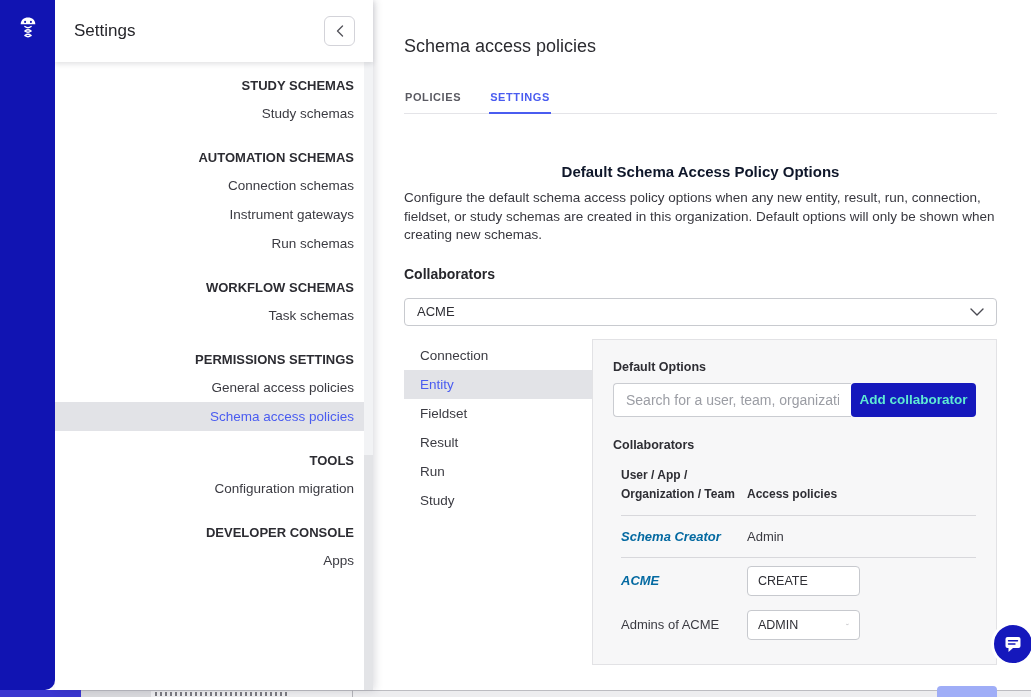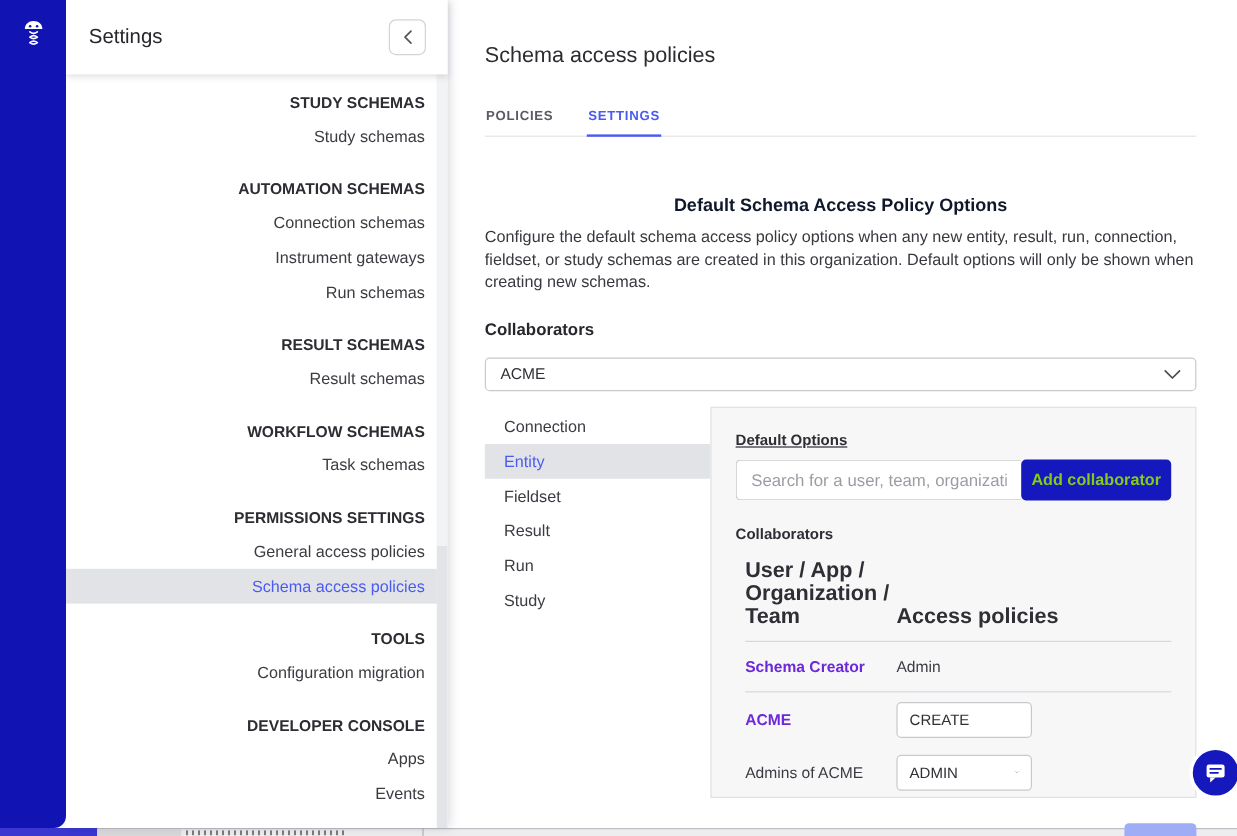--- a/index.html
+++ b/index.html
@@ -85,45 +85,45 @@
 
   .content-row { margin-top:13px; display:flex; align-items:flex-start; }
   .schema-tabs { width:188px; padding-top:2px; }
   .schema-tab { height:29px; line-height:29px; padding-left:16px; font-size:13.5px; color:#3b3b42; cursor:pointer; }
   .schema-tab.selected { background:#e2e3e7; color:#4a5cf0; }
 
   .panel {
     flex:1; min-height:326px; background:#f7f7f8; border:1px solid #e2e2e5;
     padding:20px 20px 0 20px;
   }
-  .panel-label { font-size:12.5px; font-weight:700; color:#2e2e34;text-decoration:underline; }
+  .panel-label { font-size:12.5px; font-weight:700; color:#2e2e34; }
   .search-row { margin-top:9px; display:flex; height:34px; }
   .search-input {
     flex:1; min-width:0; height:34px; border:1px solid #caccd1; border-right:none;
     border-radius:4px 0 0 4px; padding:0 12px; font-size:14px; color:#2f2f35;
     font-family:"Liberation Sans", sans-serif; background:#fff; outline:none;
   }
   .search-input::placeholder { color:#9b9da4; opacity:1; }
   .add-collab-btn {
-    width:125px; height:34px; background:#1518bc; color:#84cc16; border:none;
+    width:125px; height:34px; background:#1518bc; color:#5eead4; border:none;
     border-radius:4px; font-size:13.5px; font-weight:700; cursor:pointer;
     font-family:"Liberation Sans", sans-serif;
   }
   .collab-label { margin-top:21px; font-size:12.5px; font-weight:700; color:#2e2e34; }
 
   .tbl { margin-top:14px; padding-left:8px; }
   .thead { display:flex; padding-bottom:11px; border-bottom:1px solid #d8d8dc;
-           font-size:18px; font-weight:700; color:#2e2e34; line-height:19px; }
+           font-size:12px; font-weight:700; color:#2e2e34; line-height:19px; }
   .col1 { width:126px; flex:none; }
   .col2 { flex:1; display:flex; align-items:flex-end; }
   .trow-static { display:flex; align-items:center; padding:13px 0; border-bottom:1px solid #d8d8dc; }
   .trow-select { display:flex; align-items:center; margin-top:8px; height:30px; }
   .trow-select.second { margin-top:14px; }
   .row-name { font-size:13px; color:#3b3b42; }
-  .row-name.bold { font-weight:700; color:#6d28d9; }
+  .row-name.bold { font-weight:700; color:#0369a1;font-style:italic; }
   .row-value { font-size:13px; color:#3b3b42; }
   .mini-select {
     width:113px; height:30px; background:#fff; border:1px solid #c7c9ce; border-radius:4px;
     display:flex; align-items:center; justify-content:space-between; padding:0 10px;
     font-size:12.5px; color:#2f2f35; cursor:pointer;gap:48px;
   }
 
   .save-row { margin-top:21px; display:flex; justify-content:flex-end; }
   .save-btn {
     width:60px; height:35px; border:none; border-radius:4px; background:#9fadf7;
@@ -176,40 +176,35 @@
       <div class="side-section-title">STUDY SCHEMAS</div>
       <div class="side-item">Study schemas</div>
     </div>
     <div class="side-section">
       <div class="side-section-title">AUTOMATION SCHEMAS</div>
       <div class="side-item">Connection schemas</div>
       <div class="side-item">Instrument gateways</div>
       <div class="side-item">Run schemas</div>
     </div>
     <div class="side-section">
-      <div class="side-section-title">RESULT SCHEMAS</div>
-      <div class="side-item">Result schemas</div>
-    </div>
-    <div class="side-section">
       <div class="side-section-title">WORKFLOW SCHEMAS</div>
       <div class="side-item">Task schemas</div>
     </div>
     <div class="side-section">
       <div class="side-section-title">PERMISSIONS SETTINGS</div>
       <div class="side-item">General access policies</div>
       <div class="side-item selected">Schema access policies</div>
     </div>
     <div class="side-section">
       <div class="side-section-title">TOOLS</div>
       <div class="side-item">Configuration migration</div>
     </div>
     <div class="side-section">
       <div class="side-section-title">DEVELOPER CONSOLE</div>
       <div class="side-item">Apps</div>
-      <div class="side-item">Events</div>
     </div>
   </div>
 
   <div class="side-scrollbar">
     <div class="thumb"></div>
   </div>
 </div>
 
 <div class="main">
   <h1 class="page-title">Schema access policies</h1>

